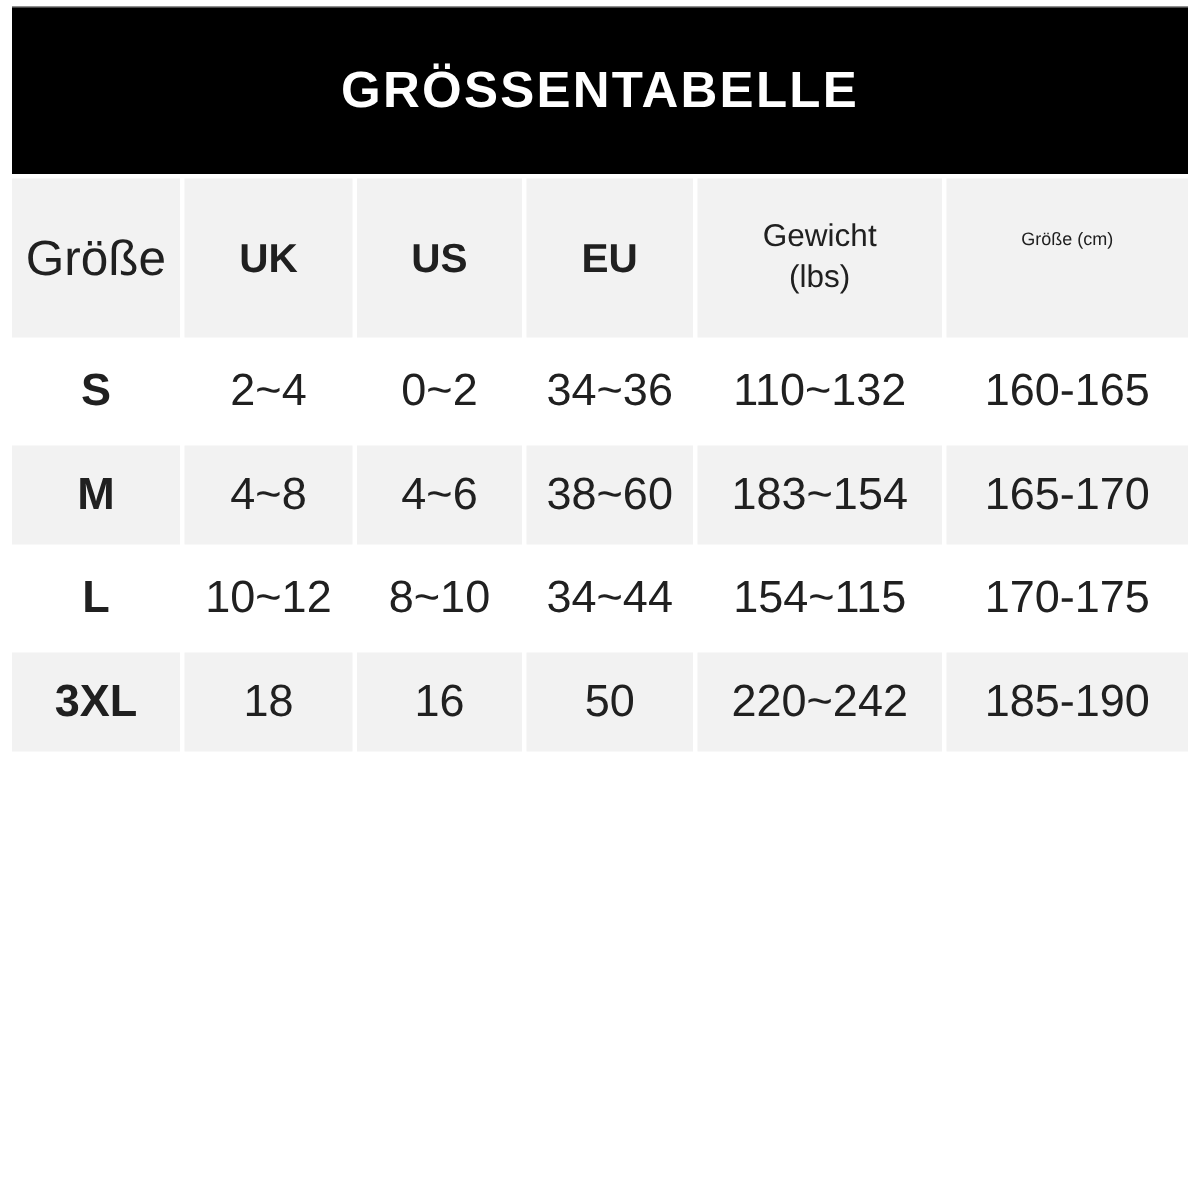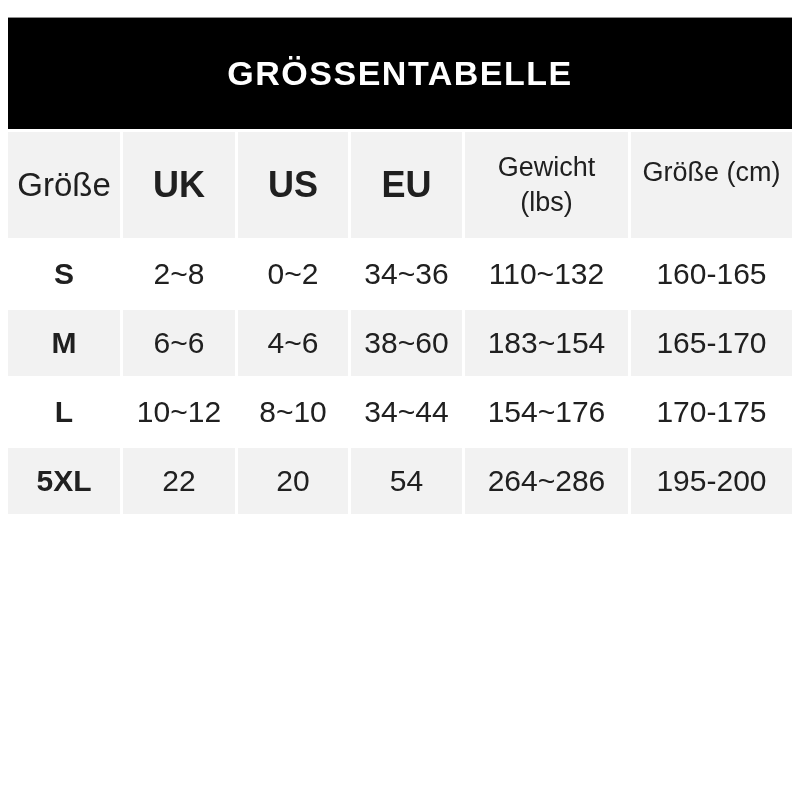--- a/index.html
+++ b/index.html
@@ -9,21 +9,21 @@
   }
   body {
     width: 800px;
     height: 800px;
     font-family: "Liberation Sans", sans-serif;
     color: #202020;
     overflow: hidden;
   }
   .banner {
     box-sizing: border-box;
-    margin: 17px 8px 0 8px;
+    margin: 4px 8px 0 8px;
     height: 112px;
     background: #000000;
     border-top: 1px solid #909090;
     display: flex;
     align-items: center;
     justify-content: center;
   }
   .banner .title {
     color: #ffffff;
     font-size: 34px;
@@ -48,24 +48,24 @@
     text-align: center;
     vertical-align: middle;
     padding: 0;
     color: #202020;
   }
   thead th {
     height: 106px;
     font-weight: 400;
   }
   .h-size { font-size: 33px; }
-  .h-big  { font-size: 36px; font-weight: 700; }
-  .h-weight { font-size: 27px; line-height: 1.28; }
+  .h-big  { font-size: 27px; font-weight: 700; }
+  .h-weight { font-size: 21px; line-height: 1.28; }
   .h-weight .line { display: block; }
-  .h-cm { font-size: 27px; }
+  .h-cm { font-size: 12px; }
   .h-cm .shift { position: relative; top: -13px; display: inline-block; }
   tbody td {
     height: 66px;
     font-size: 30px;
   }
   tbody td.col-size { font-weight: 700; }
   tbody tr:nth-child(odd) td { background: #ffffff; }
 </style>
 </head>
 <body>
@@ -94,44 +94,44 @@
         <span class="line">(lbs)</span>
       </th>
       <th class="h-cm">
         <span class="shift">Größe (cm)</span>
       </th>
     </tr>
   </thead>
   <tbody>
       <tr>
         <td class="col-size">S</td>
-        <td>2~8</td>
+        <td>2~4</td>
         <td>0~2</td>
         <td>34~36</td>
         <td>110~132</td>
         <td>160-165</td>
       </tr>
       <tr>
         <td class="col-size">M</td>
-        <td>6~6</td>
+        <td>4~8</td>
         <td>4~6</td>
         <td>38~60</td>
         <td>183~154</td>
         <td>165-170</td>
       </tr>
       <tr>
         <td class="col-size">L</td>
         <td>10~12</td>
         <td>8~10</td>
         <td>34~44</td>
-        <td>154~176</td>
+        <td>154~115</td>
         <td>170-175</td>
       </tr>
       <tr>
-        <td class="col-size">5XL</td>
-        <td>22</td>
-        <td>20</td>
-        <td>54</td>
-        <td>264~286</td>
-        <td>195-200</td>
+        <td class="col-size">3XL</td>
+        <td>18</td>
+        <td>16</td>
+        <td>50</td>
+        <td>220~242</td>
+        <td>185-190</td>
       </tr>
     </tbody>
 </table>
 
 </body></html>

